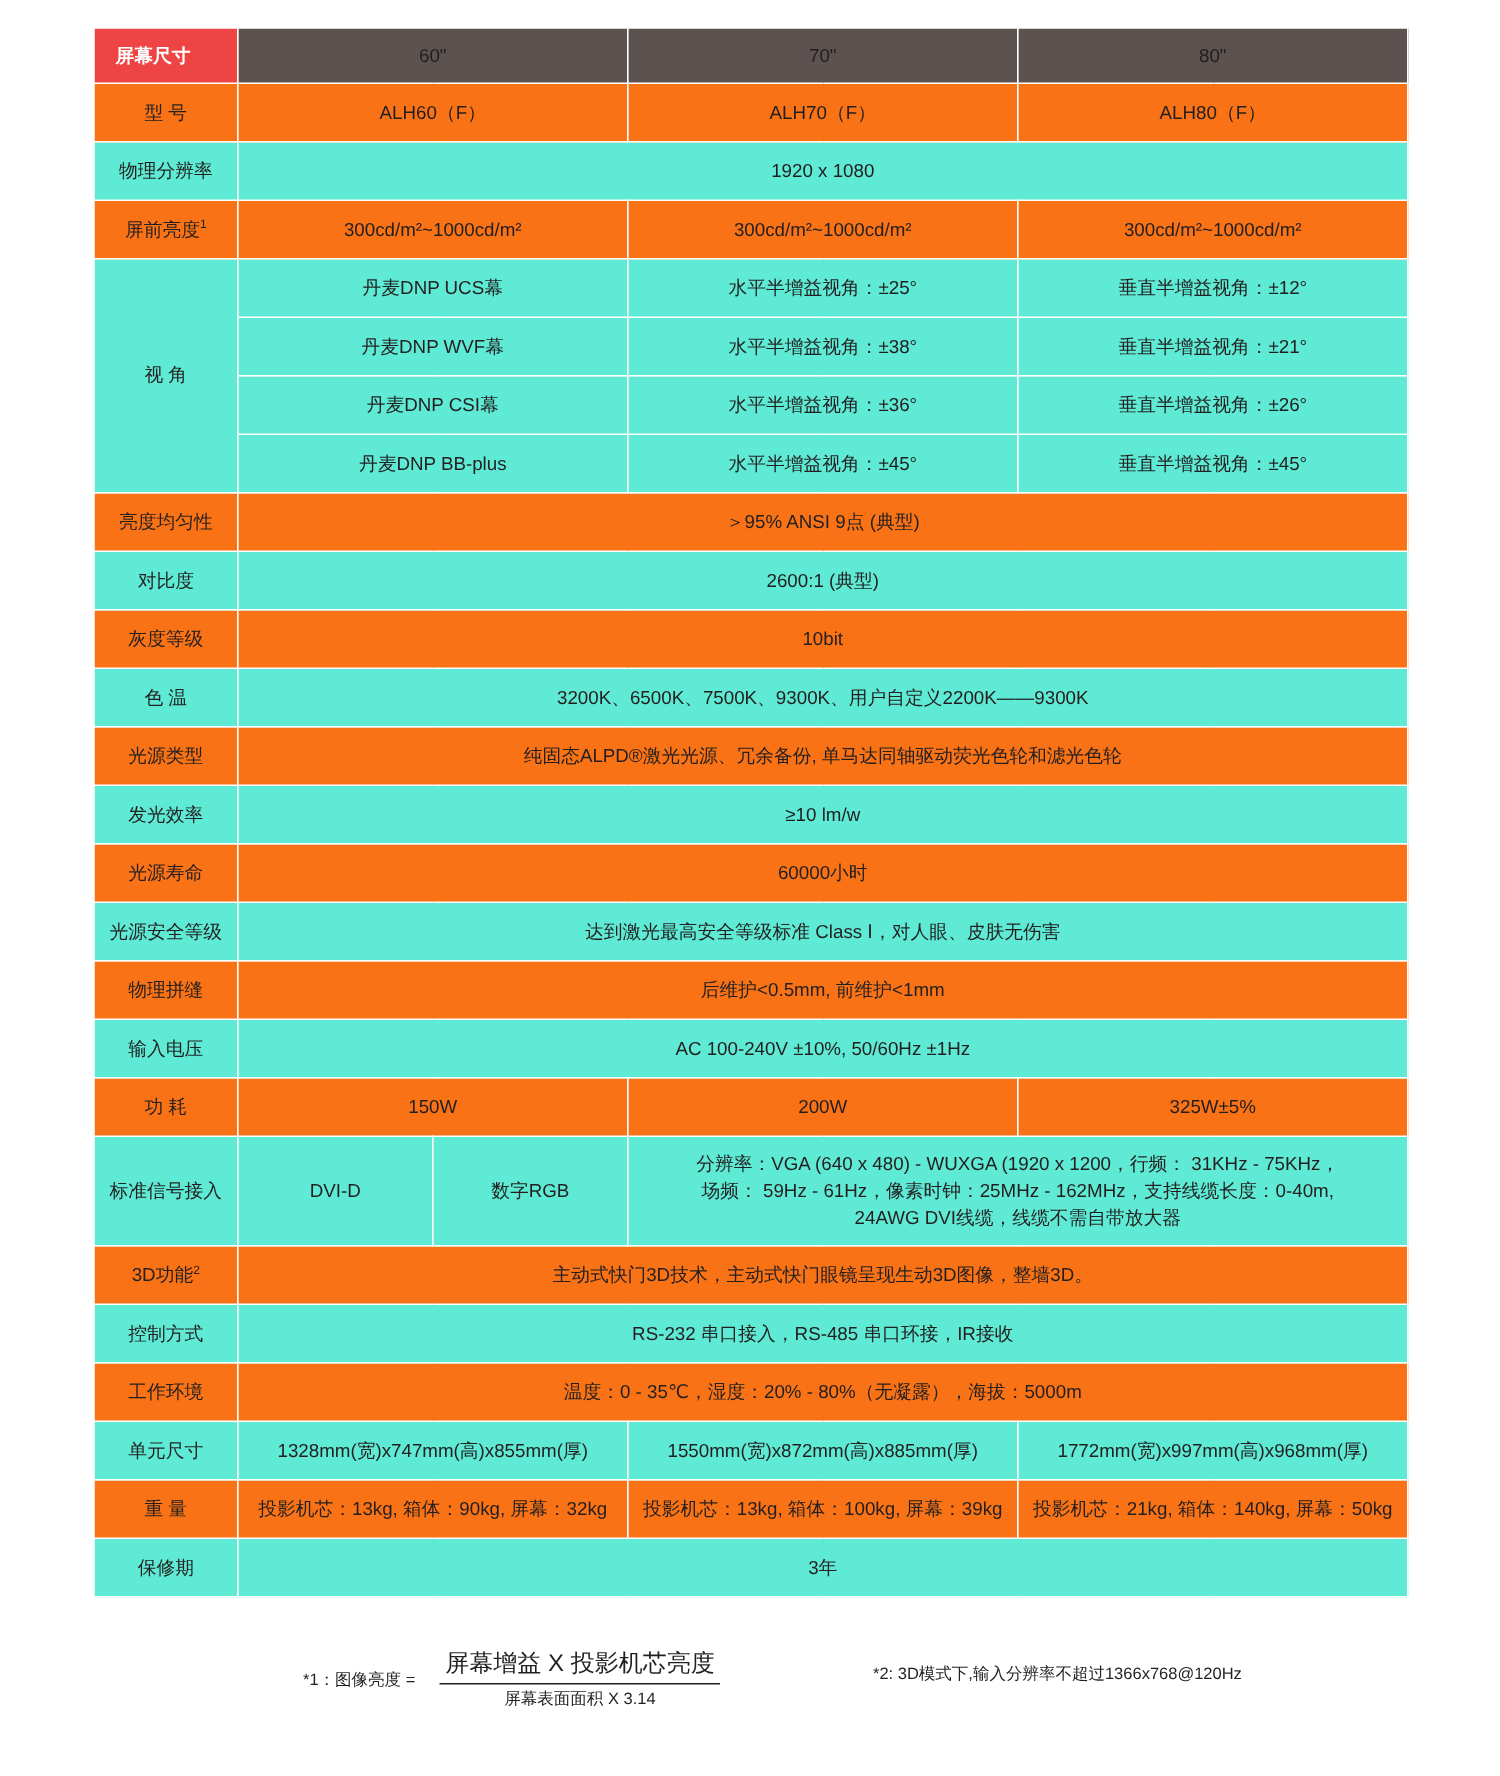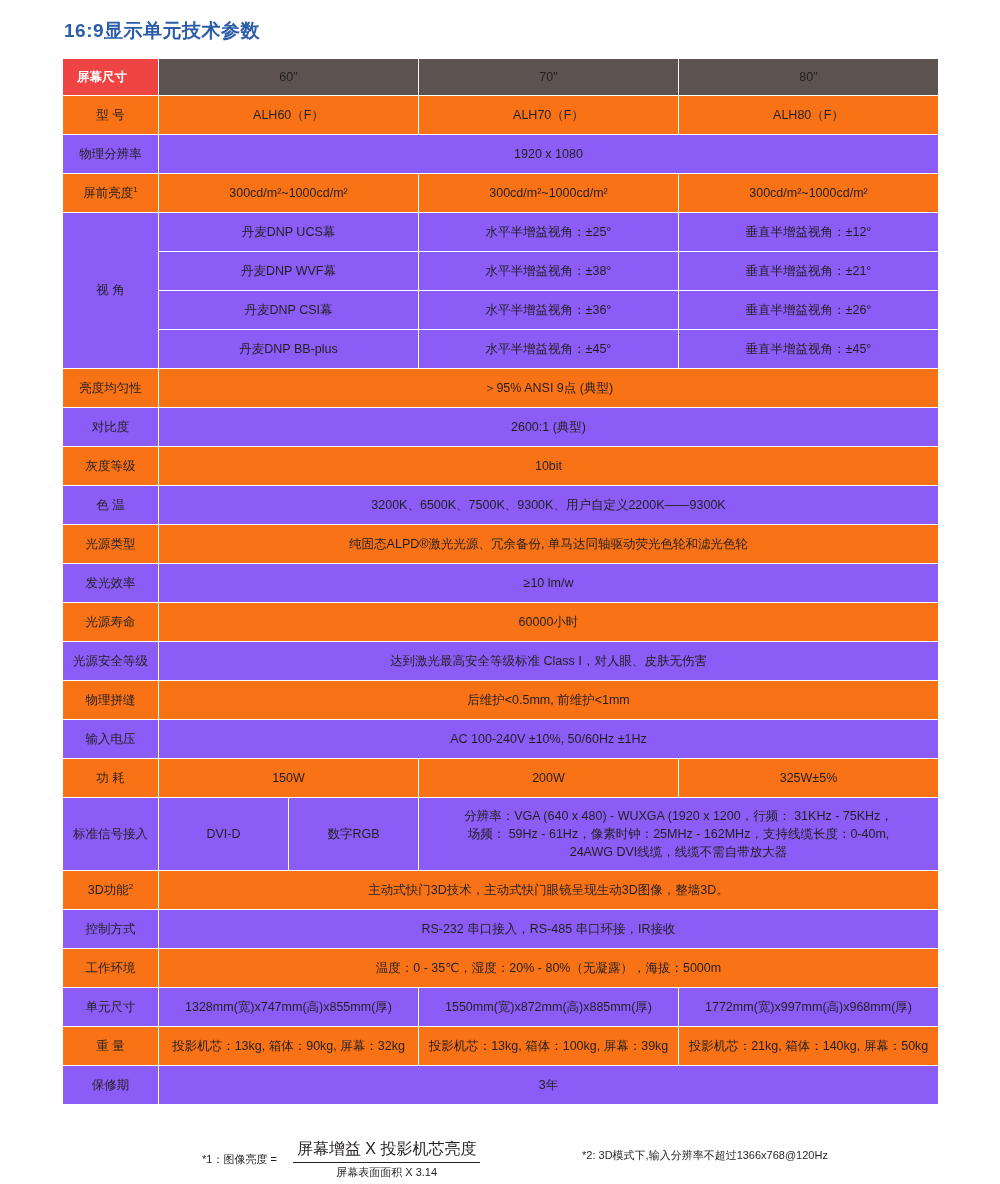--- a/index.html
+++ b/index.html
@@ -56,21 +56,21 @@
     text-align: left;
     padding-left: 14px;
     font-weight: bold;
   }
   td.lbl {
     text-align: left;
     padding-left: 14px;
     width: 96px;
     font-size: 12.5px;
   }
-  tr.shade td { background: #8b5cf6; }
+  tr.shade td { background: #5eead4; }
   tr.plain td { background: #f97316; }
   td.cell { padding: 6px 8px; }
   td.tall { height: 38px; }
   td.sub { font-size: 12px; }
   sup { font-size: 8px; vertical-align: super; }
   .multiline { line-height: 1.6; text-align: left; padding-left: 14px; }
   .footnotes {
     position: relative;
     width: 876px;
     margin: 26px auto 0 auto;
@@ -107,21 +107,20 @@
     left: 520px;
     top: 17px;
     white-space: nowrap;
   }
 </style>
 </head>
 <body>
 
 <div class="page">
 
-  <h1 class="title">16:9显示单元技术参数</h1>
 
   <table class="spec">
     <colgroup>
       <col style="width:96px">
       <col style="width:130px">
       <col style="width:130px">
       <col style="width:130px">
       <col style="width:130px">
       <col style="width:130px">
       <col style="width:130px">

